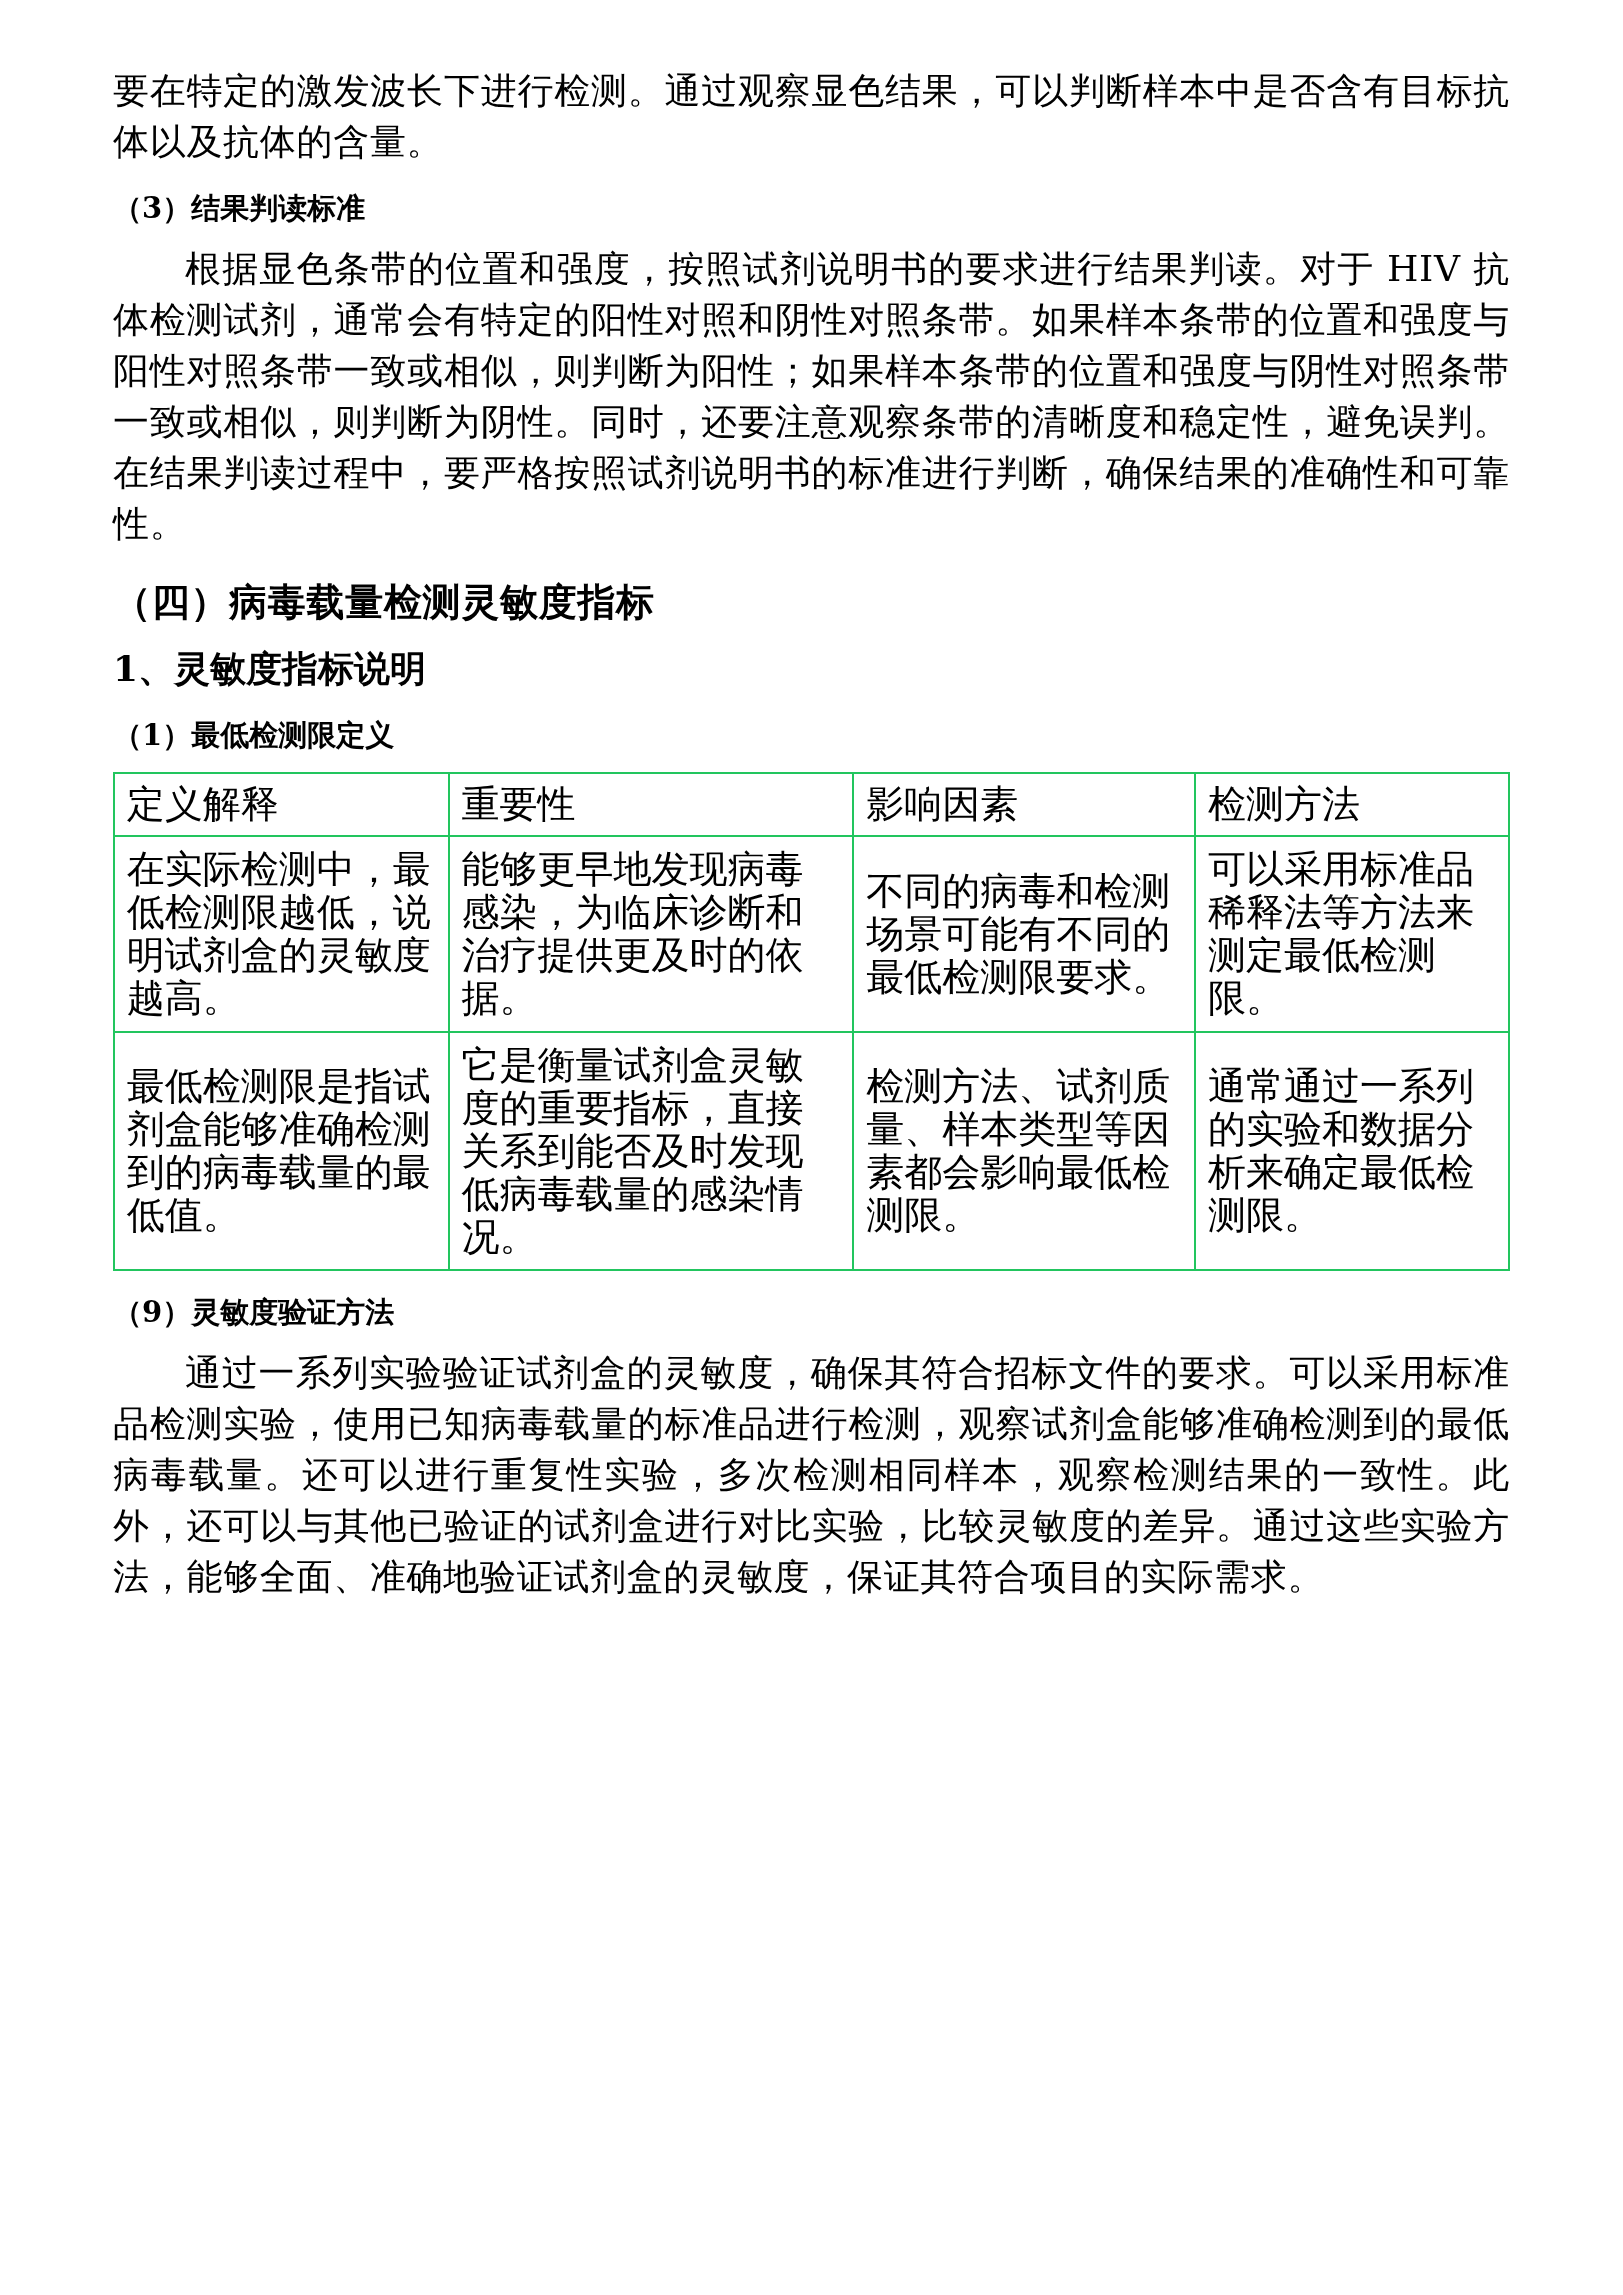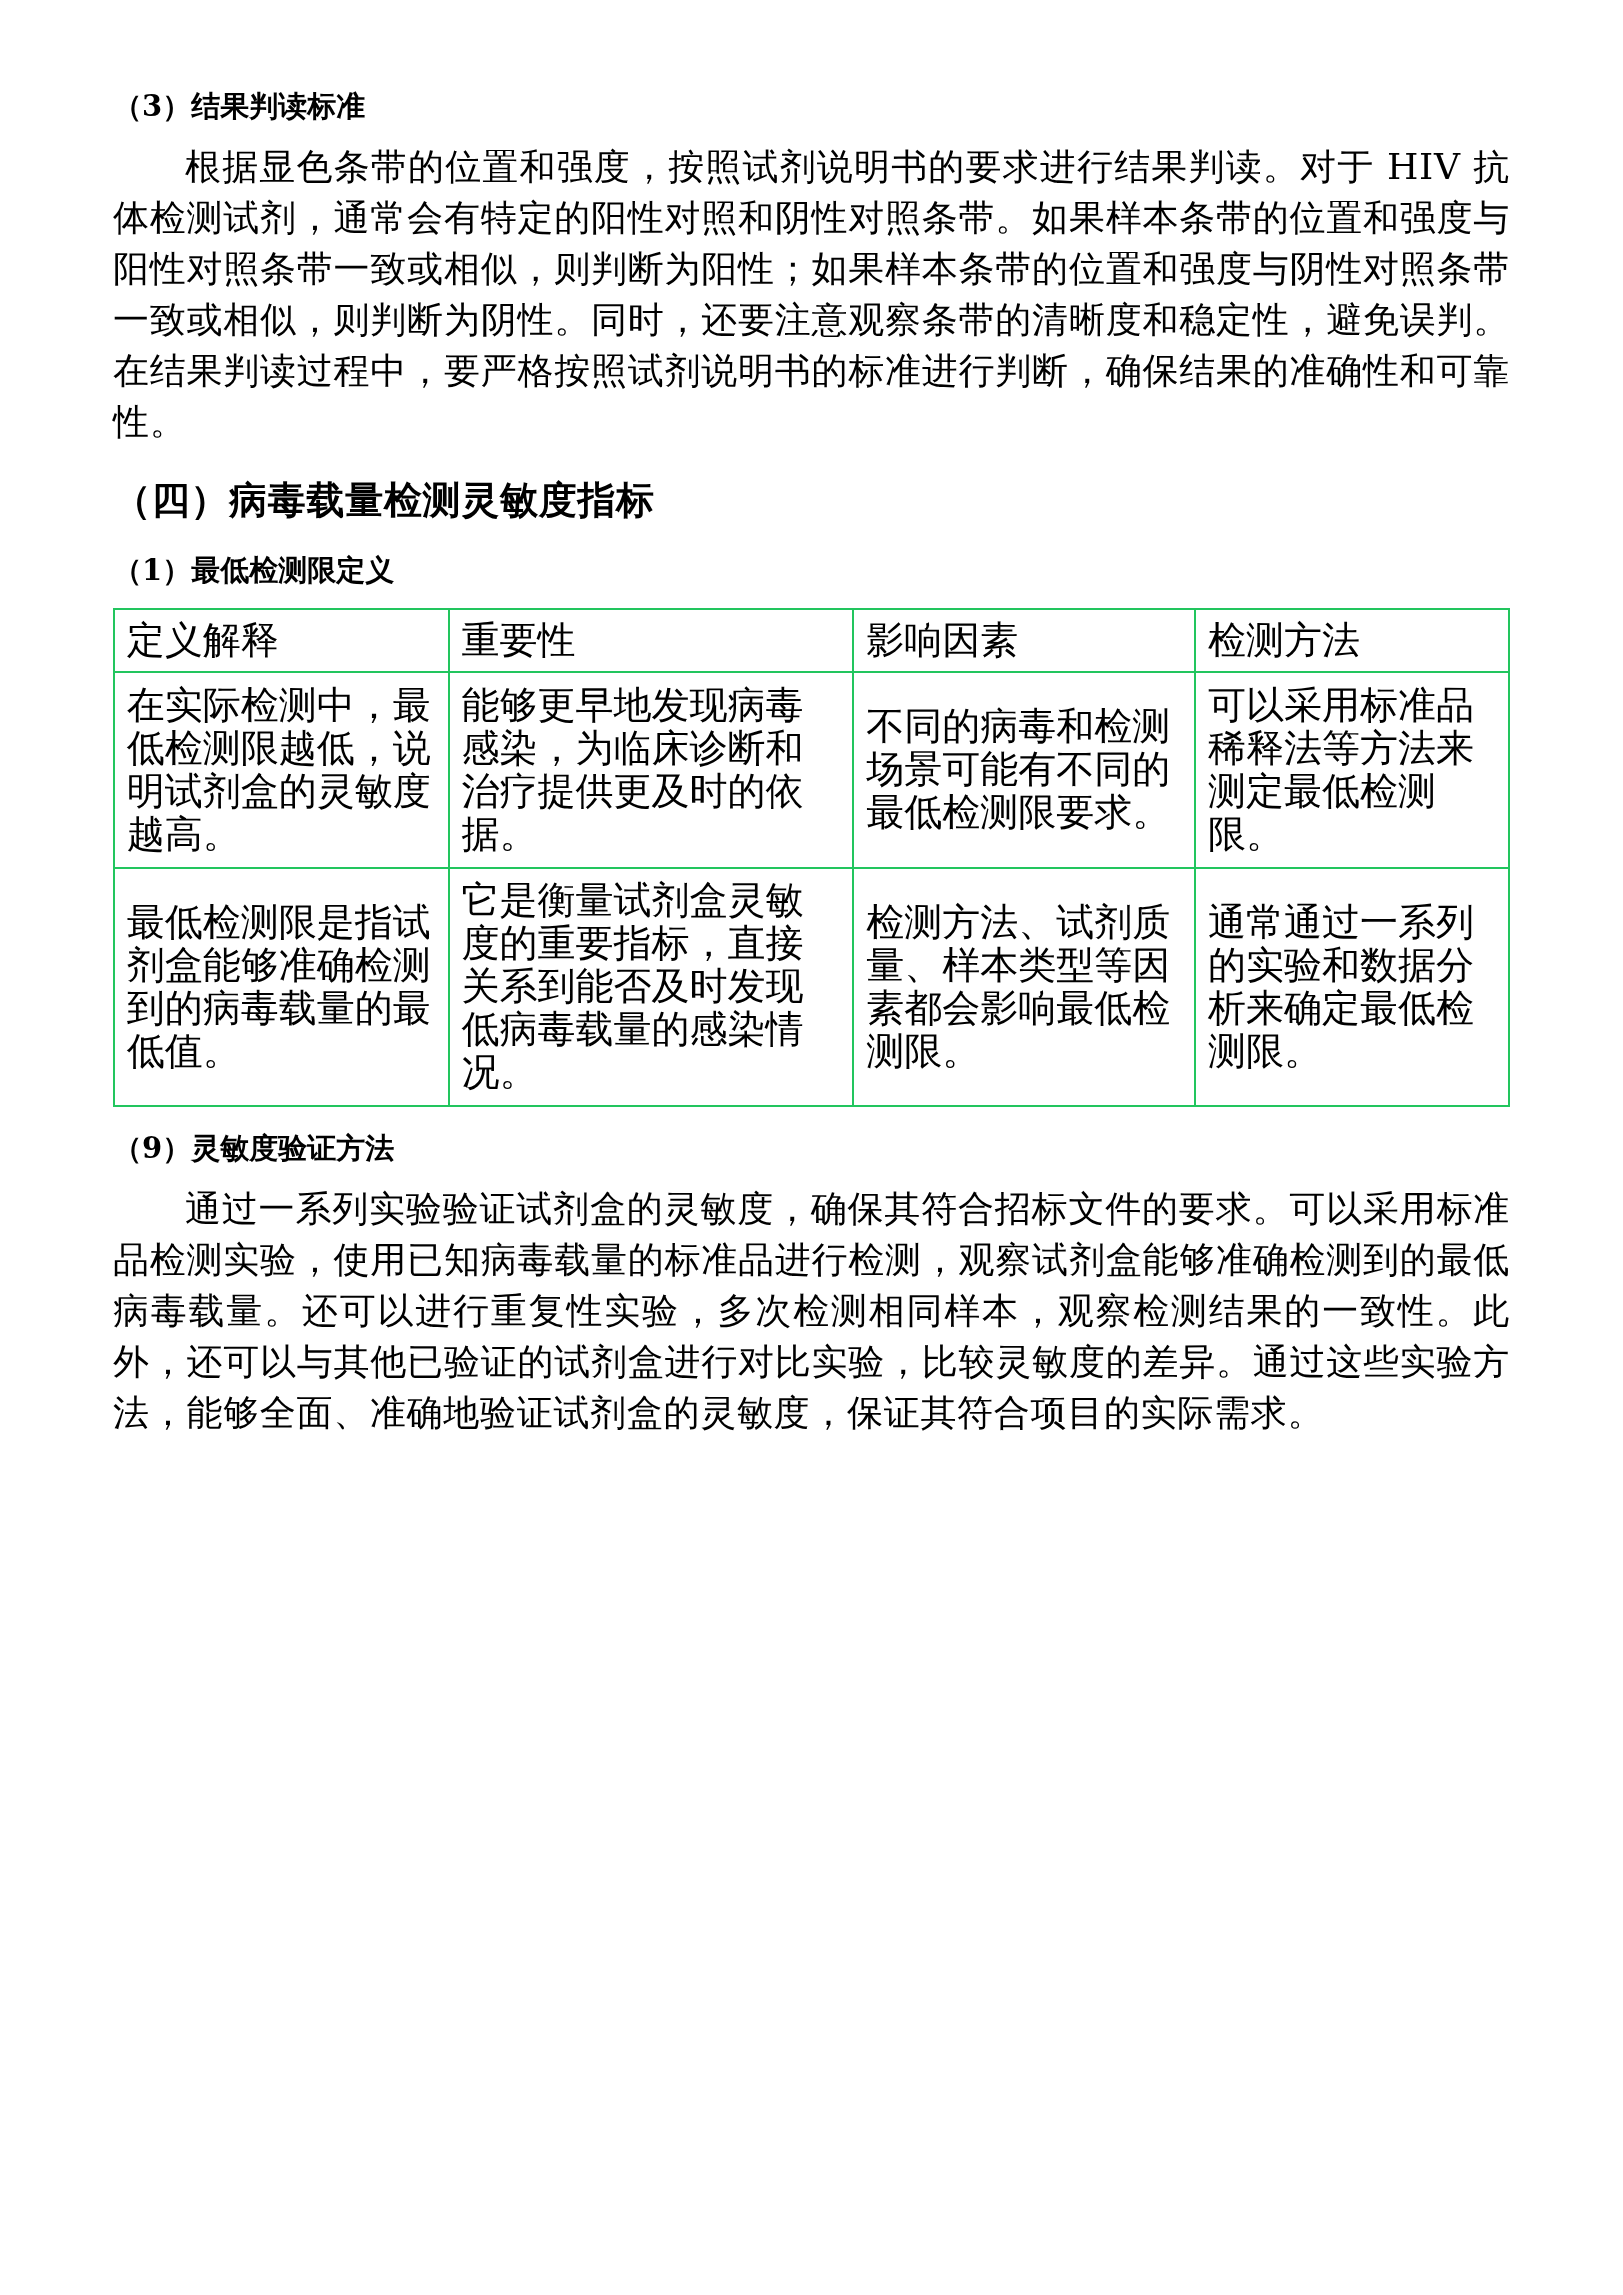--- a/index.html
+++ b/index.html
@@ -74,27 +74,29 @@
   .col-1 { width: 24%; }
   .col-2 { width: 29%; }
   .col-3 { width: 24.5%; }
   .col-4 { width: 22.5%; }
 </style>
 </head>
 <body>
 
 <div class="page">
 
+  <p class="body-text para">要在特定的激发波长下进行检测。通过观察显色结果，可以判断样本中是否含有目标抗体以及抗体的含量。</p>
 
   <h3 class="h-item">（3）结果判读标准</h3>
 
   <p class="body-text para indent">根据显色条带的位置和强度，按照试剂说明书的要求进行结果判读。对于 HIV 抗体检测试剂，通常会有特定的阳性对照和阴性对照条带。如果样本条带的位置和强度与阳性对照条带一致或相似，则判断为阳性；如果样本条带的位置和强度与阴性对照条带一致或相似，则判断为阴性。同时，还要注意观察条带的清晰度和稳定性，避免误判。在结果判读过程中，要严格按照试剂说明书的标准进行判断，确保结果的准确性和可靠性。</p>
 
   <h2 class="h-section">（四）病毒载量检测灵敏度指标</h2>
 
+  <h3 class="h-sub">1、灵敏度指标说明</h3>
 
   <h4 class="h-item">（1）最低检测限定义</h4>
 
   <table class="data-table">
     <colgroup>
       <col class="col-1">
       <col class="col-2">
       <col class="col-3">
       <col class="col-4">
     </colgroup>

